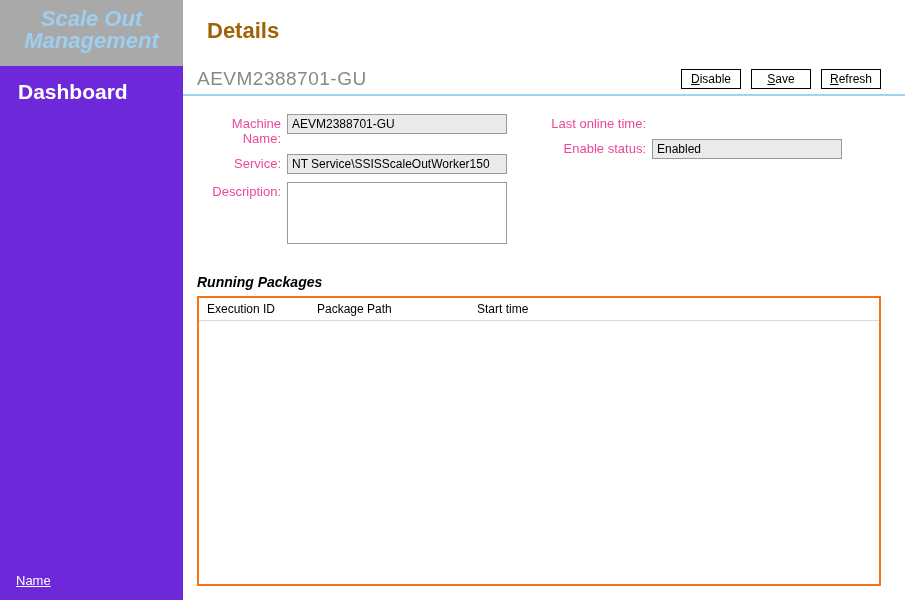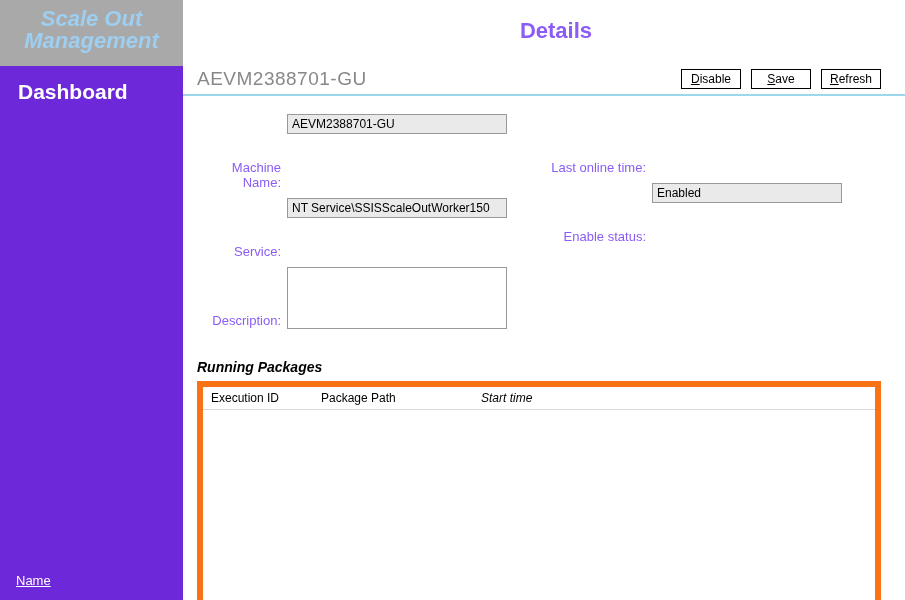--- a/index.html
+++ b/index.html
@@ -8,43 +8,43 @@
   .sidebar { width: 183px; background: #6d28d9; display: flex; flex-direction: column; }
   .app-title { padding: 8px 8px 14px 8px; background: #a9a9a9; text-align: center; }
   .app-title .t { color: #9ecff0; font-size: 22px; font-weight: 700; font-style: italic; line-height: 1.0; font-family: "Segoe UI", Tahoma, sans-serif;}
   .nav { display: flex; flex-direction: column;}
   .nav-item { color: #fff; font-size: 21px; padding: 14px 18px; cursor: pointer; font-weight: 600;}
   .nav-item.active { background: #a9a9a9; }
   .sidebar-spacer { flex: 1; }
   .exit { color: #fff; font-size: 13px; padding: 8px 16px 12px 16px; text-decoration: underline; cursor: pointer;}
   .main { flex: 1; display: flex; flex-direction: column; background: #fff; }
   .main-header { padding: 18px 0 20px 24px; }
-  .main-header h1 { color: #8b5cf6; font-size: 22px; font-weight: 700; text-align: center;}
+  .main-header h1 { color: #a16207; font-size: 22px; font-weight: 700;}
   .section { padding: 0 24px 0 14px; }
   .worker-row { display: flex; align-items: center; border-bottom: 2px solid #9ed6ec; padding: 4px 0 4px 0; margin-bottom: 18px; margin-left: -14px; padding-left: 14px; margin-right: -24px; padding-right: 24px;}
   .worker-title { flex:1; color: #888; font-size: 19px; font-weight: 400; letter-spacing: 0.5px;}
   .btns { display: flex; gap: 10px; margin-right: 0;}
   .btn { min-width: 60px; padding: 2px 6px; background: #fff; border: 1px solid #000; font-size: 12px; cursor: pointer; text-align: center;}
   .btn .u { text-decoration: underline; }
   .form-grid { display: flex; gap: 40px; margin-left: 0; }
   .form-col { display: flex; flex-direction: column; gap: 8px;}
   .form-row { display: flex; align-items: flex-start;}
-  .form-row label { width: 90px; text-align: right; padding-right: 6px; font-size: 13px; color:#8b5cf6; padding-top: 2px; margin-top: 44px;}
+  .form-row label { width: 90px; text-align: right; padding-right: 6px; font-size: 13px; color:#ec4899; padding-top: 2px;}
   .form-col.right .form-row label { width: 105px;}
   .input { width: 220px; height: 20px; padding: 1px 4px; border: 1px solid #999; background: #eaeaea; font-size: 12px;}
   .input.ro { background: #eaeaea; }
   .textarea { width: 220px; height: 62px; border: 1px solid #999; background:#fff; resize: none; font-size:12px; padding:2px 4px;}
   .running { margin-top: 30px; }
   .running h2 { font-size: 14px; font-weight: 700; margin-bottom: 6px; font-style: italic;}
-  .table { border: 6px solid #f97316; height: 290px; width: 100%;}
+  .table { border: 2px solid #f97316; height: 290px; width: 100%;}
   .thead { display: flex; border-bottom: 1px solid #d9d9d9; background: #fff;}
   .th { padding: 4px 8px; font-size: 12px; text-align: left;}
   .th.c1 { width: 110px;}
   .th.c2 { width: 160px;}
-  .th.c3 { width: 120px; font-style: italic;}
+  .th.c3 { width: 120px;}
   .th.c4 { flex:1;}
 </style>
 </head>
 <body>
 
 <div class="app">
   <aside class="sidebar">
     <div class="app-title">
       <div class="t">Scale Out</div>
       <div class="t">Management</div>

